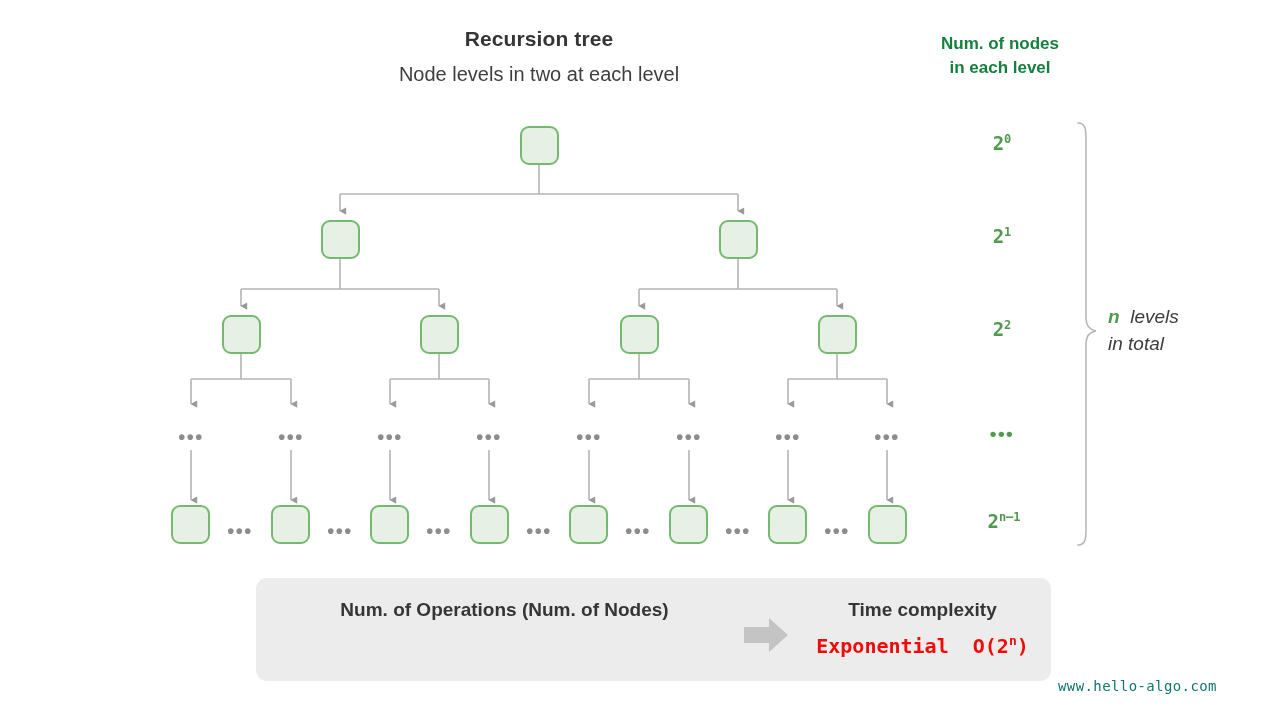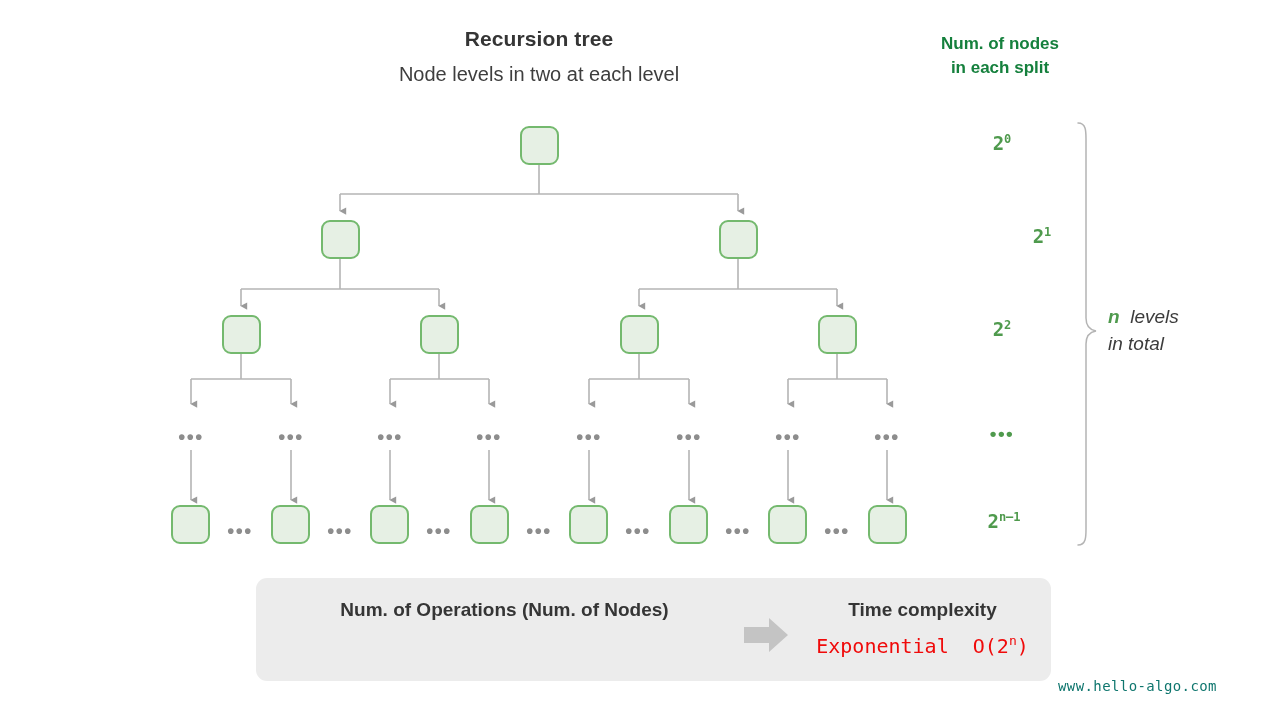--- a/index.html
+++ b/index.html
@@ -82,21 +82,21 @@
   .p-head{font-size:19px;font-weight:bold;color:#353535;line-height:28px;}
   .p-formula{
     font-family:"DejaVu Sans Mono","Liberation Mono",monospace;
     font-size:20px;font-weight:bold;line-height:34px;color:#9a9a9a;
     white-space:nowrap;
   }
   .p-formula .g{color:#3f9446;}
   .p-formula sup{font-size:13px;vertical-align:super;}
   .p-complex{
     font-family:"DejaVu Sans Mono","Liberation Mono",monospace;
-    font-size:20px;font-weight:normal;line-height:34px;color:#f00a0a;
+    font-size:20px;font-weight:bold;line-height:34px;color:#f00a0a;
     white-space:nowrap;
   }
   .p-complex sup{font-size:13px;vertical-align:super;}
   .arrow-big{position:absolute;left:742px;top:616px;}
 
   
   .watermark{
     position:absolute;left:1058px;top:678px;
     font-family:"DejaVu Sans Mono","Liberation Mono",monospace;
     font-size:14px;color:#0f766e;letter-spacing:.4px;white-space:nowrap;
@@ -104,21 +104,21 @@
 </style>
 </head>
 <body>
 
 <div class="stage">
 
   <div class="title">Recursion tree</div>
   <div class="subtitle">Node levels in two at each level</div>
   <div class="col-head">
     <span>Num. of nodes</span><br>
-    <span>in each split</span>
+    <span>in each level</span>
   </div>
 
   <svg class="edges" viewBox="0 0 1280 720">
     <defs>
       <marker id="ah" markerWidth="9" markerHeight="9" refX="4.2" refY="7.4" orient="auto" markerUnits="userSpaceOnUse">
         <path d="M0.6,1.2 L8,1.2 L4.3,8 Z" fill="#9a9a9a"></path>
       </marker>
     </defs>
     <g fill="none" stroke="#b4b4b4" stroke-width="1.6" stroke-linecap="butt">
 
@@ -210,21 +210,21 @@
   <div class="dots" style="left:340px;top:531px;">•••</div>
   <div class="dots" style="left:439px;top:531px;">•••</div>
   <div class="dots" style="left:539px;top:531px;">•••</div>
   <div class="dots" style="left:638px;top:531px;">•••</div>
   <div class="dots" style="left:738px;top:531px;">•••</div>
   <div class="dots" style="left:837px;top:531px;">•••</div>
 
   <div class="lvl-label" style="left:1002px;top:143px;">
     <span>2</span><sup>0</sup>
   </div>
-  <div class="lvl-label" style="left:1002px;top:236px;margin-left:40px;">
+  <div class="lvl-label" style="left:1002px;top:236px;">
     <span>2</span><sup>1</sup>
   </div>
   <div class="lvl-label" style="left:1002px;top:329px;">
     <span>2</span><sup>2</sup>
   </div>
   <div class="lvl-label dots-green" style="left:1002px;top:434px;font-family:'Liberation Sans',sans-serif;letter-spacing:1.5px;">•••</div>
   <div class="lvl-label" style="left:1004px;top:521px;">
     <span>2</span><sup>n–1</sup>
   </div>
 

